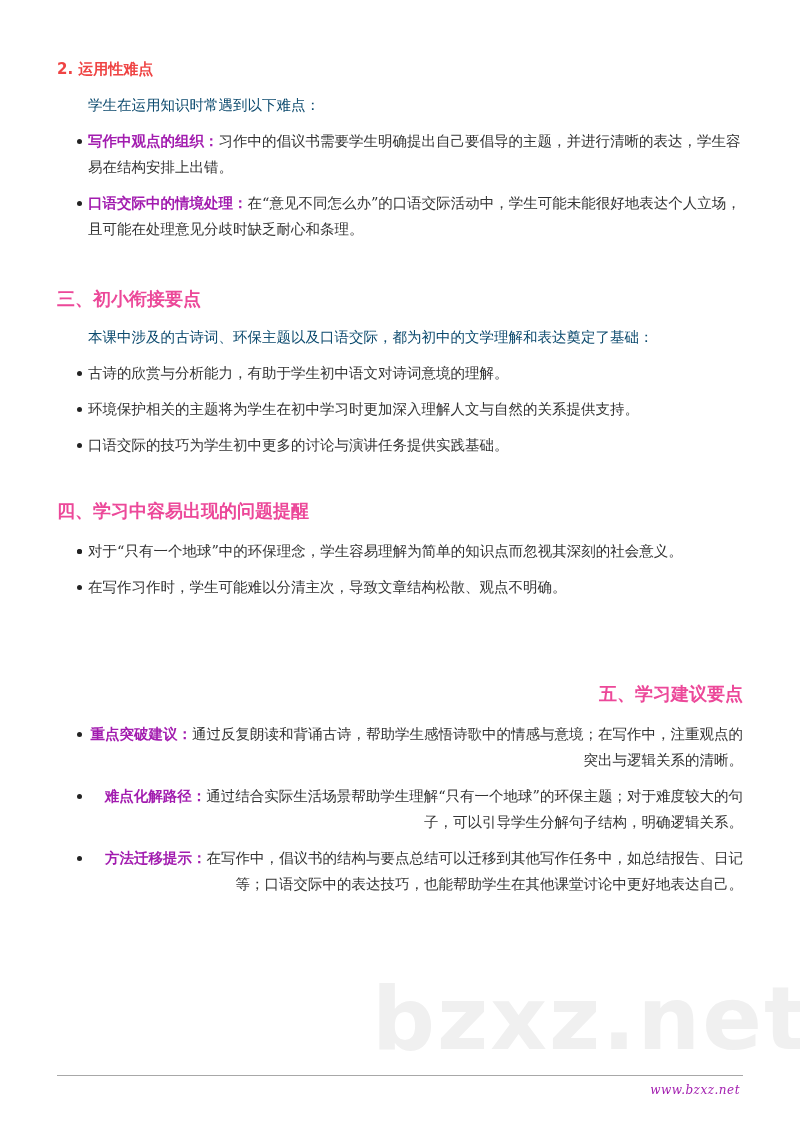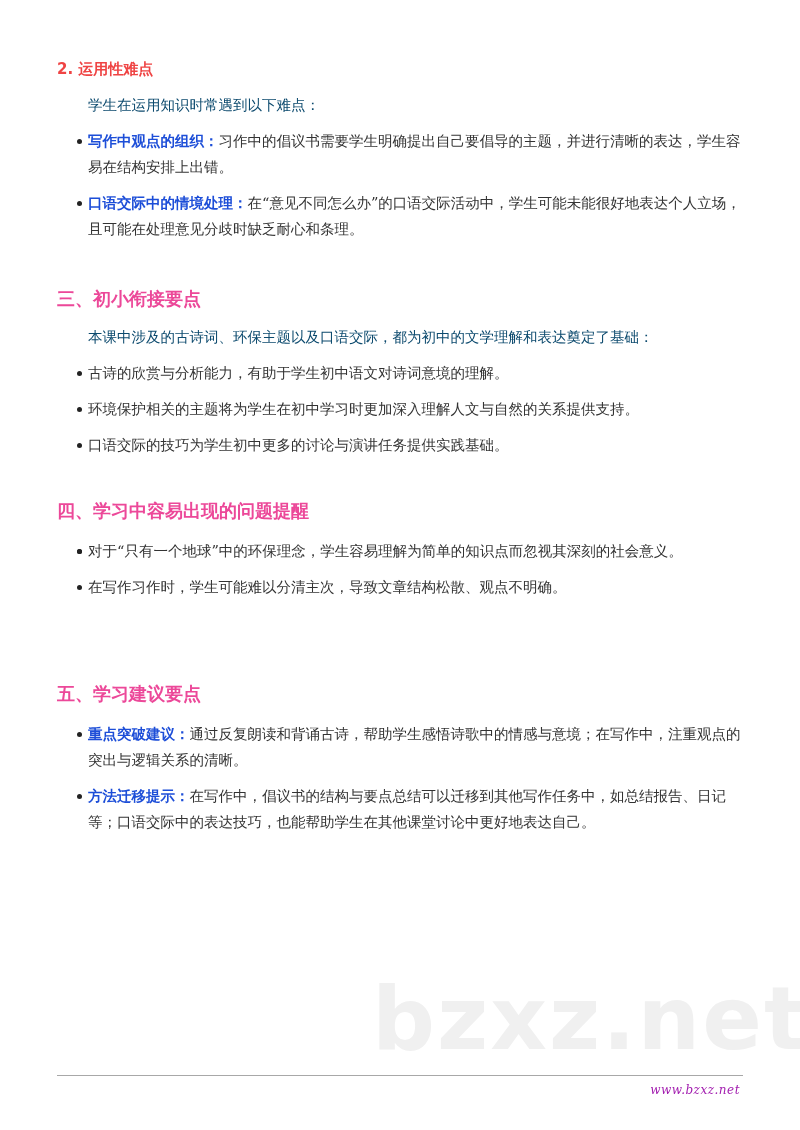--- a/index.html
+++ b/index.html
@@ -61,27 +61,27 @@
       left: 20px;
       top: 11px;
       width: 5px;
       height: 5px;
       border-radius: 50%;
       background: #222222;
     }
     .term {
       font-family: "DejaVu Sans", "Liberation Sans", sans-serif;
       font-weight: bold;
-      color: #1d4ed8;
+      color: #a21caf;
     }
     .section { position: absolute; left: 0; width: 686px; }
     #sec-2 { top: 0; }
     #sec-3 { top: 228px; }
     #sec-4 { top: 440px; }
-    #sec-5 { top: 623px; }
+    #sec-5 { top: 623px; text-align: right; }
 
     .watermark {
       position: absolute;
       left: 372px;
       top: 975px;
       font-family: "DejaVu Sans", "Liberation Sans", sans-serif;
       font-weight: bold;
       font-size: 88px;
       letter-spacing: 2px;
       color: #f0f0f0;
@@ -164,20 +164,24 @@
 
   <div class="section" id="sec-5">
     <div class="section-title">五、学习建议要点</div>
     <ul class="bullets">
       <li>
         <span class="bullet-dot"></span>
         <span class="term">重点突破建议：</span><span>通过反复朗读和背诵古诗，帮助学生感悟诗歌中的情感与意境；在写作中，注重观点的突出与逻辑关系的清晰。</span>
       </li>
       <li>
         <span class="bullet-dot"></span>
+        <span class="term">难点化解路径：</span><span>通过结合实际生活场景帮助学生理解“只有一个地球”的环保主题；对于难度较大的句子，可以引导学生分解句子结构，明确逻辑关系。</span>
+      </li>
+      <li>
+        <span class="bullet-dot"></span>
         <span class="term">方法迁移提示：</span><span>在写作中，倡议书的结构与要点总结可以迁移到其他写作任务中，如总结报告、日记等；口语交际中的表达技巧，也能帮助学生在其他课堂讨论中更好地表达自己。</span>
       </li>
     </ul>
   </div>
 
 </div>
 
 <div class="watermark">bzxz.net</div>
 <div class="footer-rule"></div>
 <div class="footer-url">www.bzxz.net</div>

